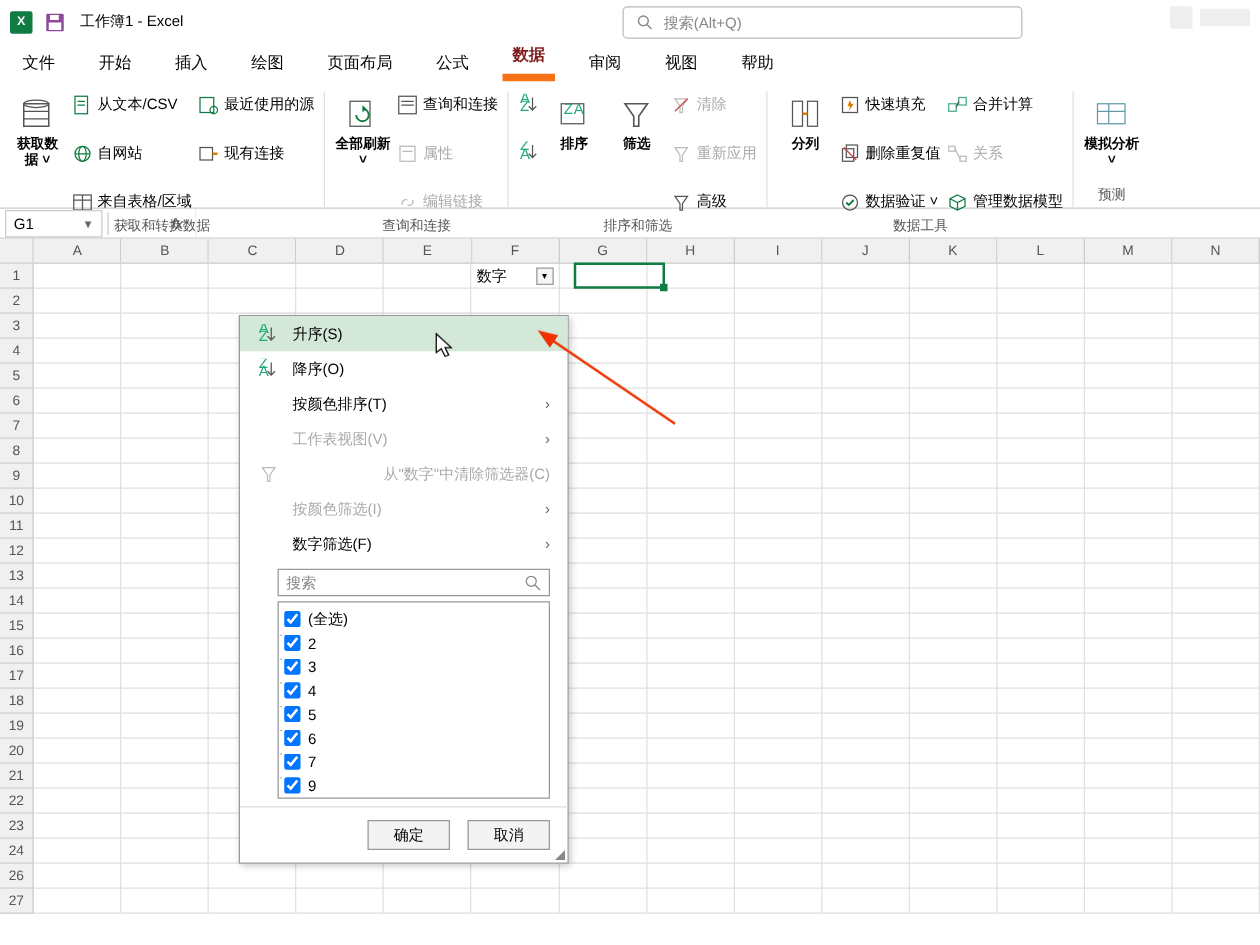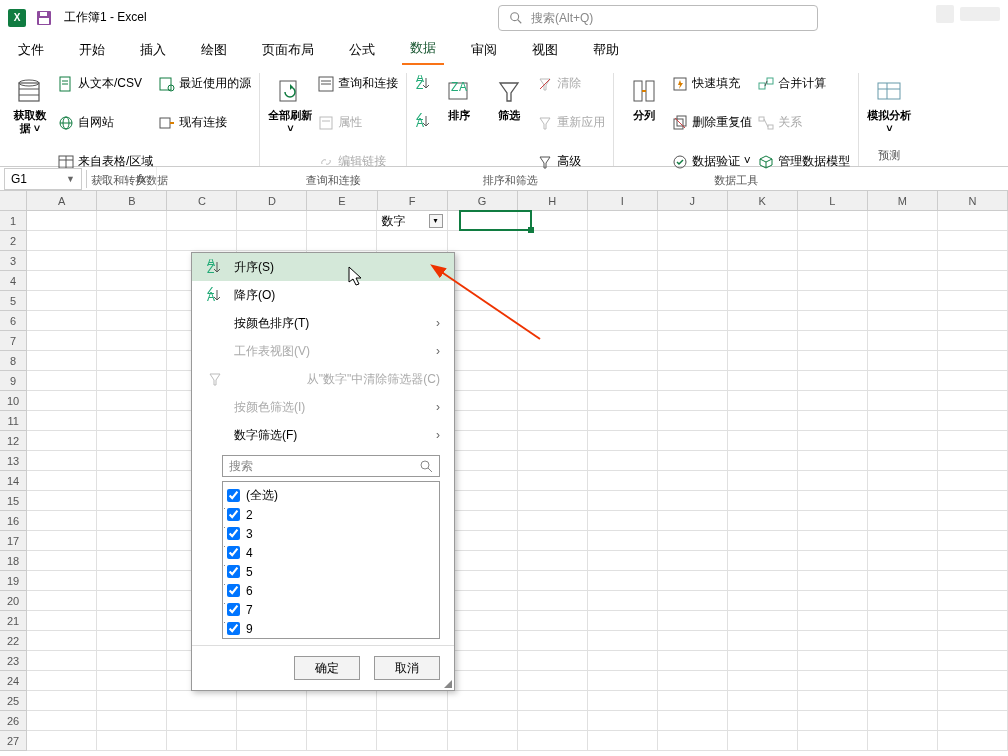--- a/index.html
+++ b/index.html
@@ -12,21 +12,21 @@
 .titlebar .title { margin-left: 12px; font-size: 12px; }
 .searchbox { position: absolute; left: 498px; top: 5px; width: 320px; height: 26px; border: 1px solid #bbb; border-radius: 4px; display: flex; align-items: center; padding: 0 10px; color: #888; background: #fff; }
 .searchbox svg { width: 14px; height: 14px; margin-right: 8px; }
 .user-area { position: absolute; right: 8px; top: 5px; display: flex; align-items: center; gap: 6px; color: #bbb; }
 .user-area .avatar { width: 18px; height: 18px; background: #eee; border-radius: 2px; }
 .user-area .blur { width: 40px; height: 14px; background: #eee; border-radius: 2px; }
 
 
 .menutabs { height: 30px; display: flex; align-items: flex-end; padding: 0 10px; gap: 19px; border-bottom: 0; }
 .menutabs .tab { padding: 6px 8px; font-size: 13px; cursor: pointer; }
-.menutabs .tab.active { color: #14532d; font-weight: 400; border-bottom: 2px solid #f97316; }
+.menutabs .tab.active { color: #7f1d1d; font-weight: 700; border-bottom: 6px solid #f97316; }
 
 
 .ribbon { height: 102px; border-bottom: 1px solid #ccc; display: flex; padding-top: 8px; background: #fff; }
 .ribbon-group { display: flex; flex-direction: column; border-right: 1px solid #e0e0e0; padding: 0 8px; }
 .ribbon-group-body { flex: 1; display: flex; gap: 6px; }
 .ribbon-group-label { text-align: center; font-size: 11px; color: #555; padding: 3px 0; }
 .rbtn-large { display: flex; flex-direction: column; align-items: center; width: 44px; cursor: pointer; padding-top: 2px; }
 .rbtn-large .icn { width: 32px; height: 32px; display: flex; align-items: center; justify-content: center; }
 .rbtn-large .lbl { font-size: 11px; text-align: center; line-height: 13px; margin-top: 2px; font-weight: bold; }
 .rbtn-small-col { display: flex; flex-direction: column; gap: 22px; padding-top: 2px; }
@@ -846,37 +846,20 @@
         <div class="cell"></div>
         <div class="cell"></div>
         <div class="cell"></div>
         <div class="cell"></div>
         <div class="cell"></div>
         <div class="cell"></div>
         <div class="cell"></div>
         <div class="cell"></div>
       </div>
       <div class="row">
-        <div class="rh">25</div>
-        <div class="cell"></div>
-        <div class="cell"></div>
-        <div class="cell"></div>
-        <div class="cell"></div>
-        <div class="cell"></div>
-        <div class="cell"></div>
-        <div class="cell"></div>
-        <div class="cell"></div>
-        <div class="cell"></div>
-        <div class="cell"></div>
-        <div class="cell"></div>
-        <div class="cell"></div>
-        <div class="cell"></div>
-        <div class="cell"></div>
-      </div>
-      <div class="row">
         <div class="rh">26</div>
         <div class="cell"></div>
         <div class="cell"></div>
         <div class="cell"></div>
         <div class="cell"></div>
         <div class="cell"></div>
         <div class="cell"></div>
         <div class="cell"></div>
         <div class="cell"></div>
         <div class="cell"></div>

